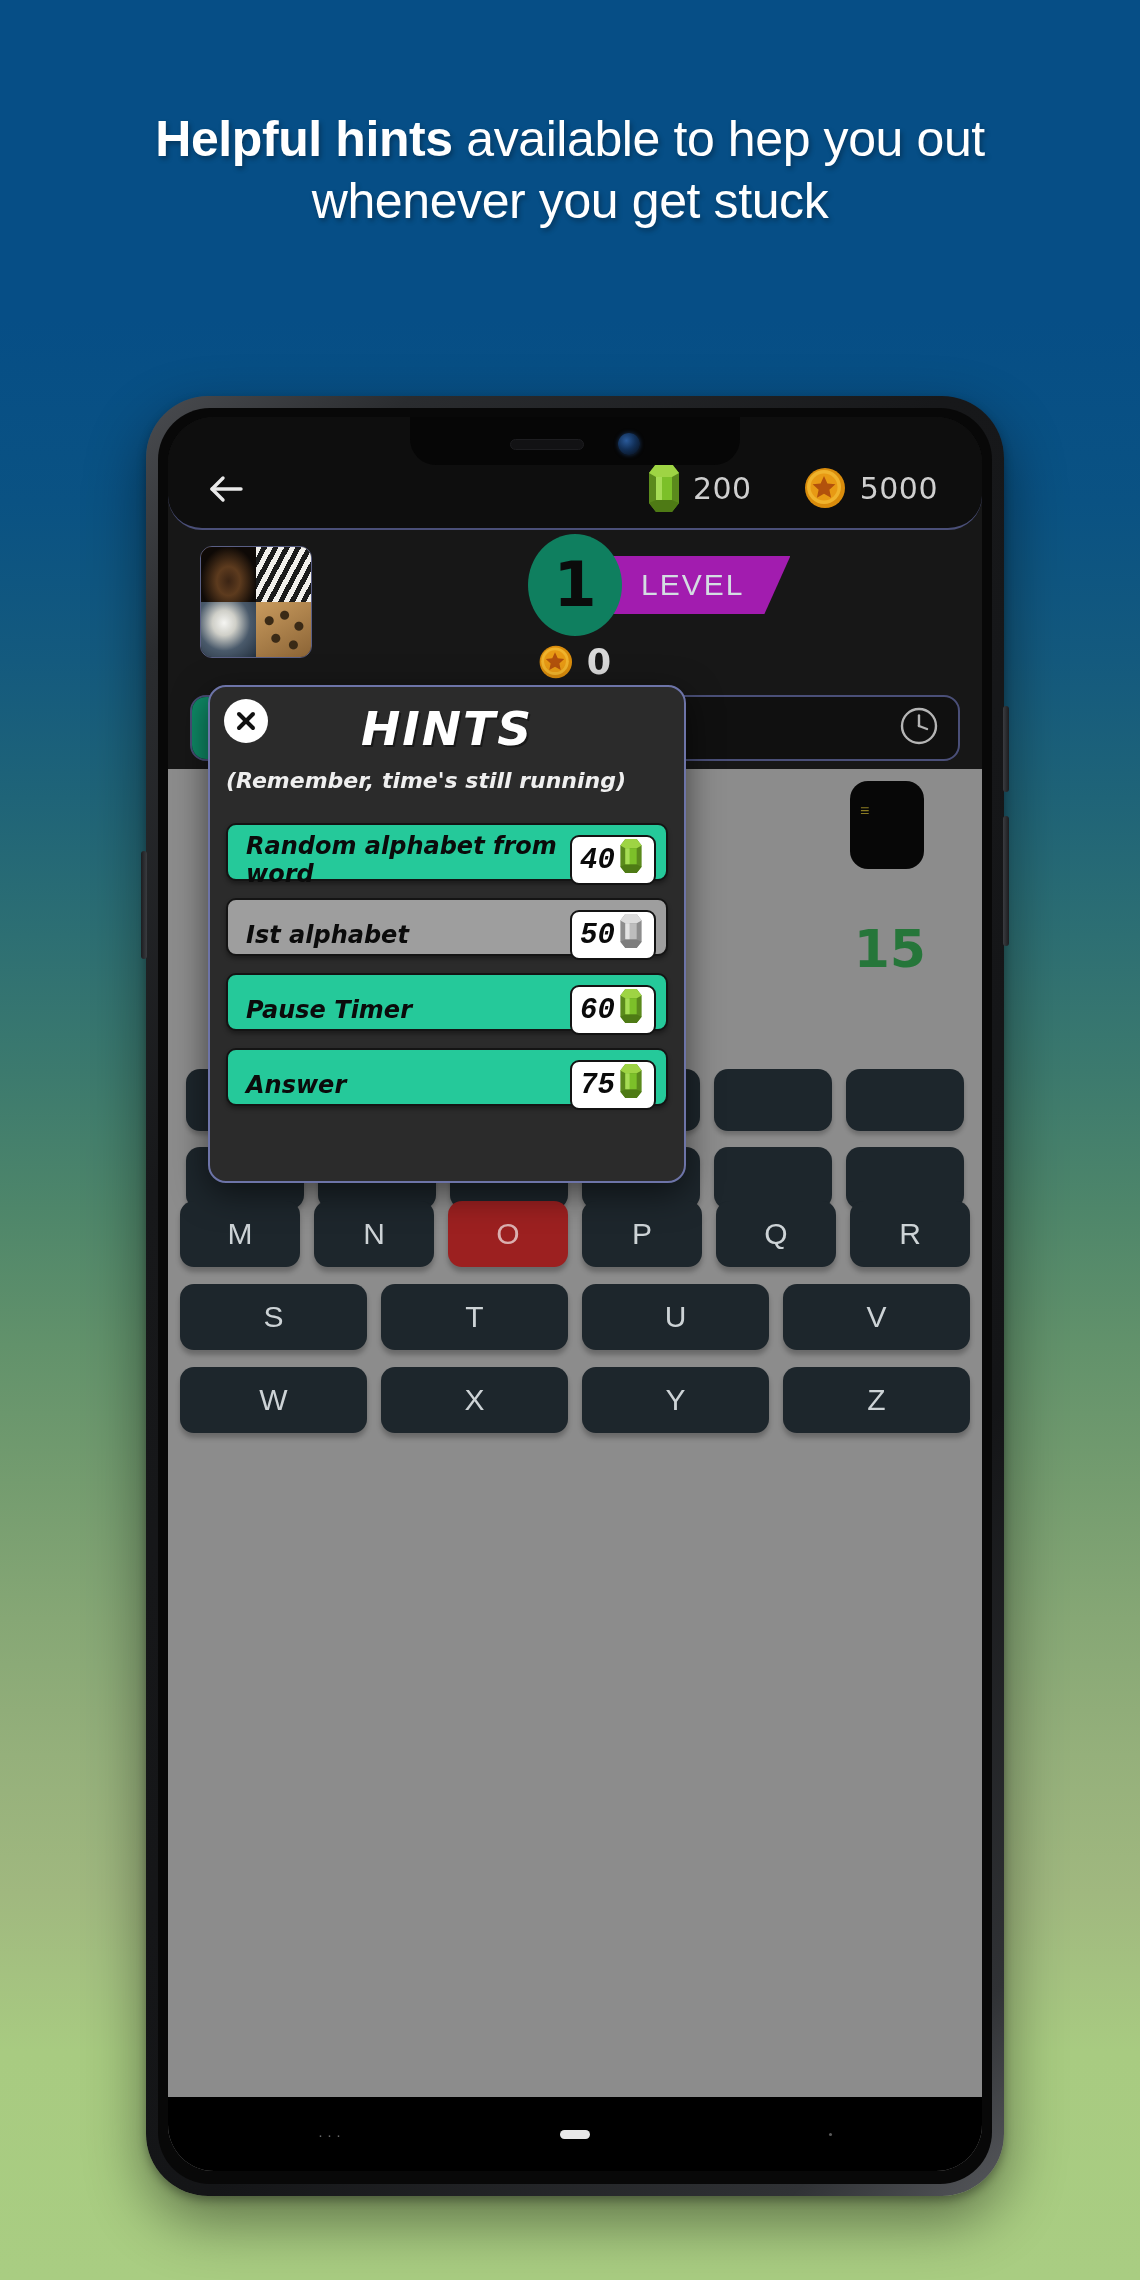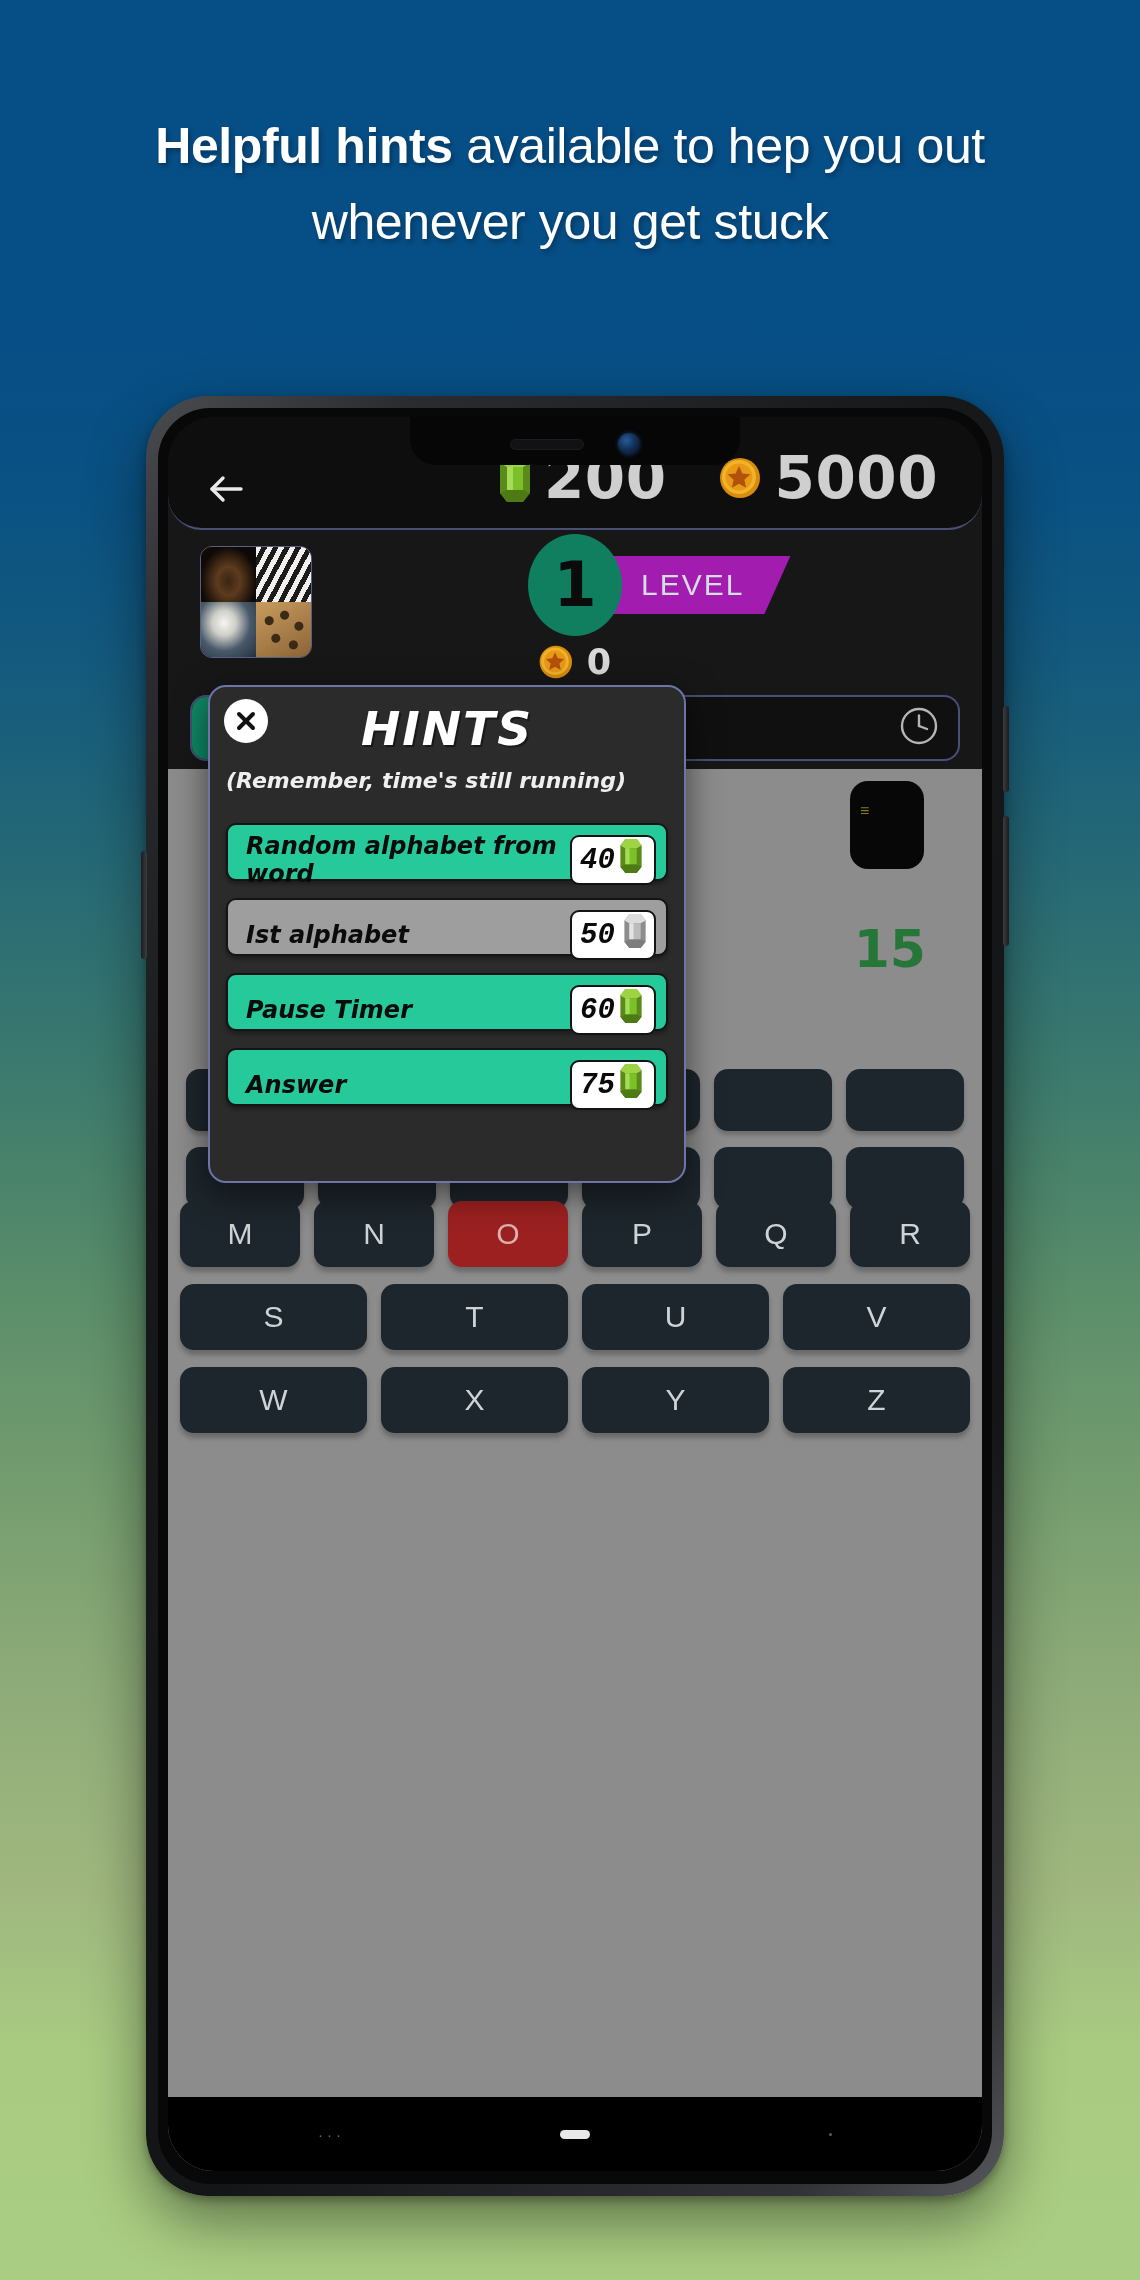--- a/index.html
+++ b/index.html
@@ -13,21 +13,21 @@
        #749c6f 65%, #86a775 71%, #95b07b 77%,
        #a0b87f 83%, #a8cb81 90%, #a9cd82 100%);
     overflow:hidden;
     position:relative;
   }
 
   
   .headline {
     position:absolute; left:0; right:0; top:108px;
     text-align:center; color:#ffffff;
-    font-size:50px; line-height:76px; font-weight:400;
+    font-size:50px; line-height:62px; font-weight:400;
     letter-spacing:-0.4px;
     text-shadow:2px 3px 5px rgba(0,0,0,0.30);
     padding:0 60px;
   }
   .headline b { font-weight:bold; }
 
   
   .phone {
     position:absolute; left:146px; top:396px;
     width:858px; height:1800px;
@@ -91,21 +91,21 @@
     display:flex; align-items:flex-end; padding:0 36px 16px 36px;
     z-index:20;
   }
   .back-arrow {
     width:46px; height:46px; position:relative; flex:0 0 auto; cursor:pointer;
   }
   .back-arrow svg { display:block; }
   .topbar-right { margin-left:auto; display:flex; align-items:center; gap:52px; padding-right:8px; }
   .cur { display:flex; align-items:center; gap:14px; }
   .cur .num {
-    font-size:58px; font-weight:bold; color:#cfcfcf;
+    font-size:30px; font-weight:normal; color:#cfcfcf;
     font-family:"DejaVu Sans", sans-serif; letter-spacing:0.5px;
   }
 
   
   .gem { width:26px; height:42px; position:relative; }
   .gem.big { width:30px; height:48px; }
   .coin { width:42px; height:42px; position:relative; }
 
   
   .levelrow {
@@ -253,21 +253,21 @@
     position:relative;
     height:58px; border-radius:10px;
     background:#25c99a;
     border:2px solid #141414;
     margin-bottom:17px;
     display:flex; align-items:center;
     padding:16px 10px 0 18px;
     box-shadow:0 3px 4px rgba(0,0,0,0.35);
     cursor:pointer;
   }
-  .hint-row.disabled { background:#9e9e9e;text-align:right; }
+  .hint-row.disabled { background:#9e9e9e; }
   .hint-label {
     font-size:24px; color:#0b0b0b; font-weight:bold; font-style:italic;
     font-family:"DejaVu Sans", sans-serif;
   }
   .hint-cost {
     margin-left:auto;
     min-width:86px; height:50px;
     background:#ffffff; border:2px solid #131313; border-radius:9px;
     display:flex; align-items:center; justify-content:center; gap:5px;
     padding:0 8px;

